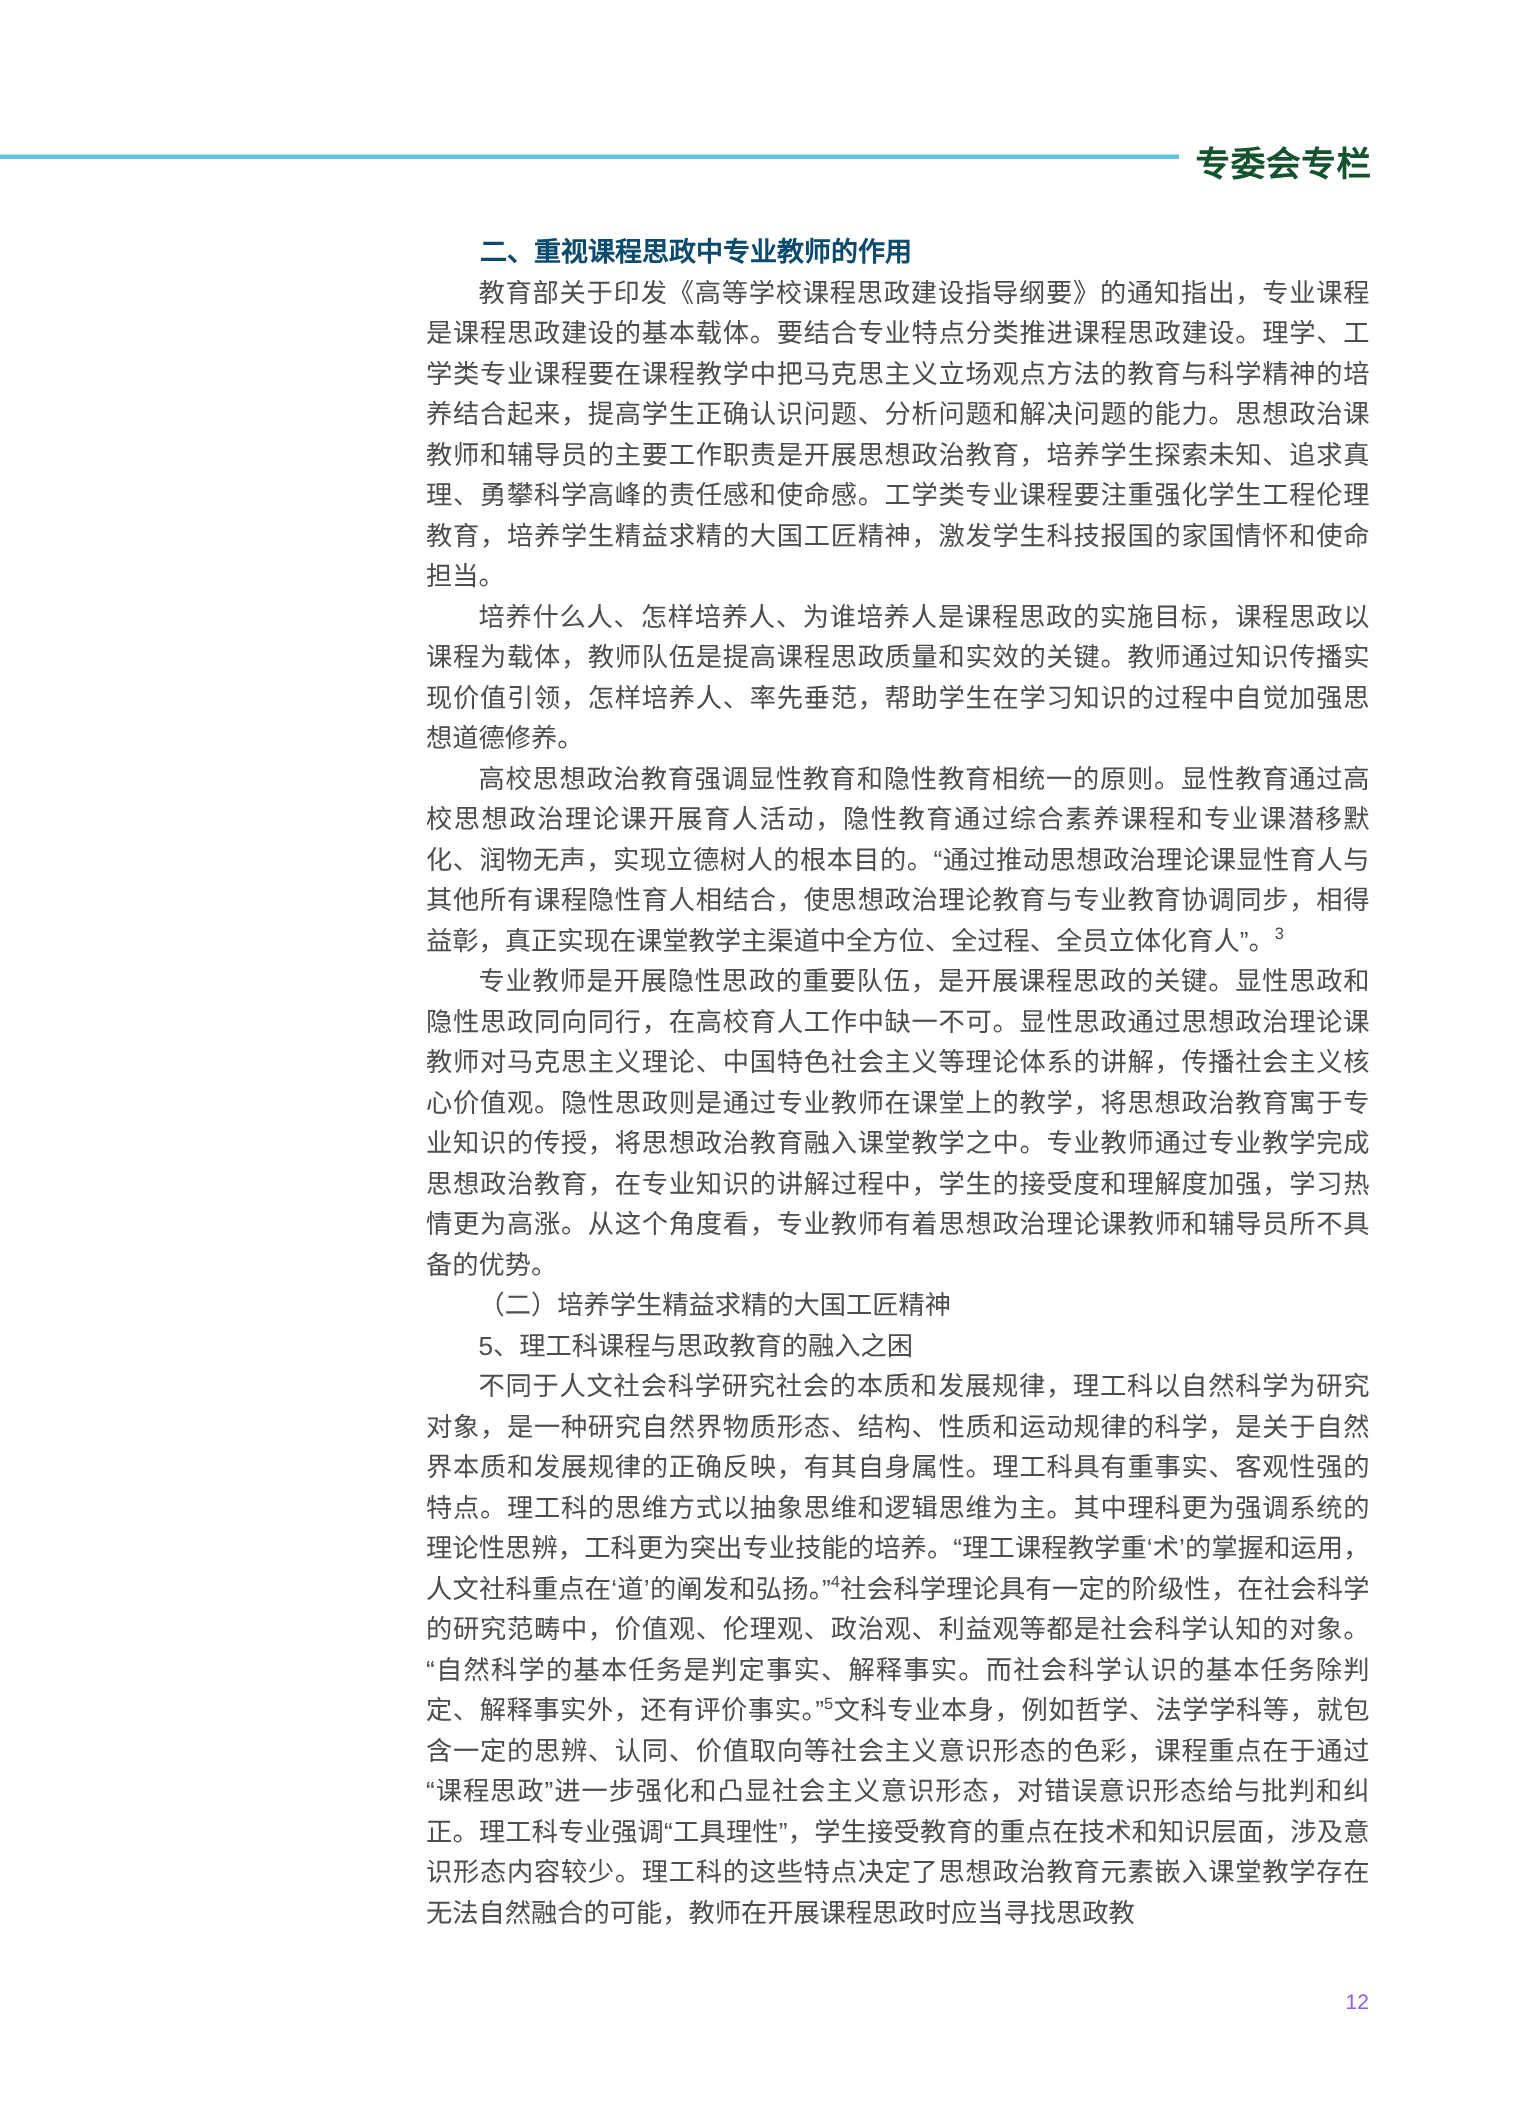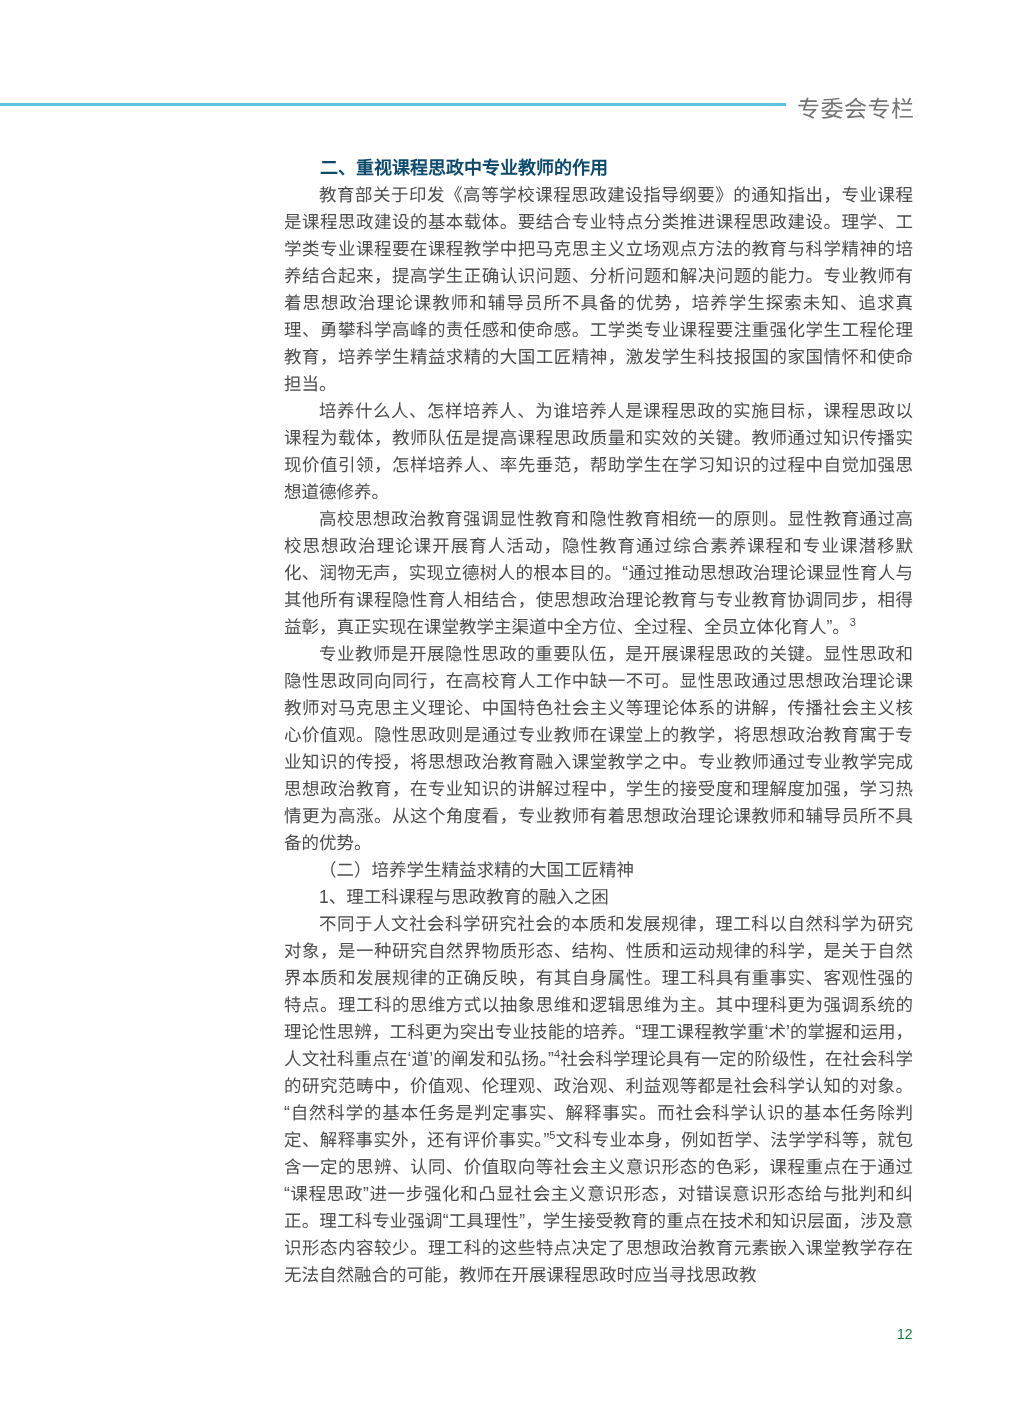--- a/index.html
+++ b/index.html
@@ -22,22 +22,22 @@
     width: 786px;
     height: 3px;
     background: #63c1e0;
   }
   .column-title {
     position: absolute;
     top: 90px;
     left: 797px;
     width: 116px;
     font-size: 23px;
-    font-weight: normal;
-    color: #737373;
+    font-weight: bold;
+    color: #14532d;
     letter-spacing: 0.5px;
     white-space: nowrap;
   }
   
   .content {
     position: absolute;
     left: 284px;
     top: 155px;
     width: 629px;
   }
@@ -62,42 +62,42 @@
     line-height: 0;
     vertical-align: super;
     color: #4d4d4d;
   }
   
   .page-number {
     position: absolute;
     left: 897px;
     top: 1326px;
     font-size: 14px;
-    color: #15803d;
+    color: #8b5cf6;
   }
 </style>
 </head>
 <body>
 
 <div class="header-divider"></div>
 <div class="column-title">专委会专栏</div>
 
 <main class="content">
   <h2>二、重视课程思政中专业教师的作用</h2>
 
-  <p><span>教育部关于印发《高等学校课程思政建设指导纲要》的通知指出，专业课程是课程思政建设的基本载体。要结合专业特点分类推进课程思政建设。理学、工学类专业课程要在课程教学中把马克思主义立场观点方法的教育与科学精神的培养结合起来，提高学生正确认识问题、分析问题和解决问题的能力。专业教师有着思想政治理论课教师和辅导员所不具备的优势，培养学生探索未知、追求真理、勇攀科学高峰的责任感和使命感。工学类专业课程要注重强化学生工程伦理教育，培养学生精益求精的大国工匠精神，激发学生科技报国的家国情怀和使命担当。</span></p>
+  <p><span>教育部关于印发《高等学校课程思政建设指导纲要》的通知指出，专业课程是课程思政建设的基本载体。要结合专业特点分类推进课程思政建设。理学、工学类专业课程要在课程教学中把马克思主义立场观点方法的教育与科学精神的培养结合起来，提高学生正确认识问题、分析问题和解决问题的能力。思想政治课教师和辅导员的主要工作职责是开展思想政治教育，培养学生探索未知、追求真理、勇攀科学高峰的责任感和使命感。工学类专业课程要注重强化学生工程伦理教育，培养学生精益求精的大国工匠精神，激发学生科技报国的家国情怀和使命担当。</span></p>
 
   <p><span>培养什么人、怎样培养人、为谁培养人是课程思政的实施目标，课程思政以课程为载体，教师队伍是提高课程思政质量和实效的关键。教师通过知识传播实现价值引领，怎样培养人、率先垂范，帮助学生在学习知识的过程中自觉加强思想道德修养。</span></p>
 
 
 
   <p><span>高校思想政治教育强调显性教育和隐性教育相统一的原则。显性教育通过高校思想政治理论课开展育人活动，隐性教育通过综合素养课程和专业课潜移默化、润物无声，实现立德树人的根本目的。“通过推动思想政治理论课显性育人与其他所有课程隐性育人相结合，使思想政治理论教育与专业教育协调同步，相得益彰，真正实现在课堂教学主渠道中全方位、全过程、全员立体化育人”。</span><sup>3</sup></p>
 
   <p><span>专业教师是开展隐性思政的重要队伍，是开展课程思政的关键。显性思政和隐性思政同向同行，在高校育人工作中缺一不可。显性思政通过思想政治理论课教师对马克思主义理论、中国特色社会主义等理论体系的讲解，传播社会主义核心价值观。隐性思政则是通过专业教师在课堂上的教学，将思想政治教育寓于专业知识的传授，将思想政治教育融入课堂教学之中。专业教师通过专业教学完成思想政治教育，在专业知识的讲解过程中，学生的接受度和理解度加强，学习热情更为高涨。从这个角度看，专业教师有着思想政治理论课教师和辅导员所不具备的优势。</span></p>
 
   <p><span>（二）培养学生精益求精的大国工匠精神</span></p>
 
-  <p><span>1、理工科课程与思政教育的融入之困</span></p>
+  <p><span>5、理工科课程与思政教育的融入之困</span></p>
 
   <p><span>不同于人文社会科学研究社会的本质和发展规律，理工科以自然科学为研究对象，是一种研究自然界物质形态、结构、性质和运动规律的科学，是关于自然界本质和发展规律的正确反映，有其自身属性。理工科具有重事实、客观性强的特点。理工科的思维方式以抽象思维和逻辑思维为主。其中理科更为强调系统的理论性思辨，工科更为突出专业技能的培养。“理工课程教学重‘术’的掌握和运用， 人文社科重点在‘道’的阐发和弘扬。”</span><sup>4</sup><span>社会科学理论具有一定的阶级性，在社会科学的研究范畴中，价值观、伦理观、政治观、利益观等都是社会科学认知的对象。“自然科学的基本任务是判定事实、解释事实。而社会科学认识的基本任务除判定、解释事实外，还有评价事实。”</span><sup>5</sup><span>文科专业本身，例如哲学、法学学科等，就包含一定的思辨、认同、价值取向等社会主义意识形态的色彩，课程重点在于通过“课程思政”进一步强化和凸显社会主义意识形态，对错误意识形态给与批判和纠正。理工科专业强调“工具理性”，学生接受教育的重点在技术和知识层面，涉及意识形态内容较少。理工科的这些特点决定了思想政治教育元素嵌入课堂教学存在无法自然融合的可能，教师在开展课程思政时应当寻找思政教</span></p>
 </main>
 
 <div class="page-number">12</div>
 
 </body></html>

